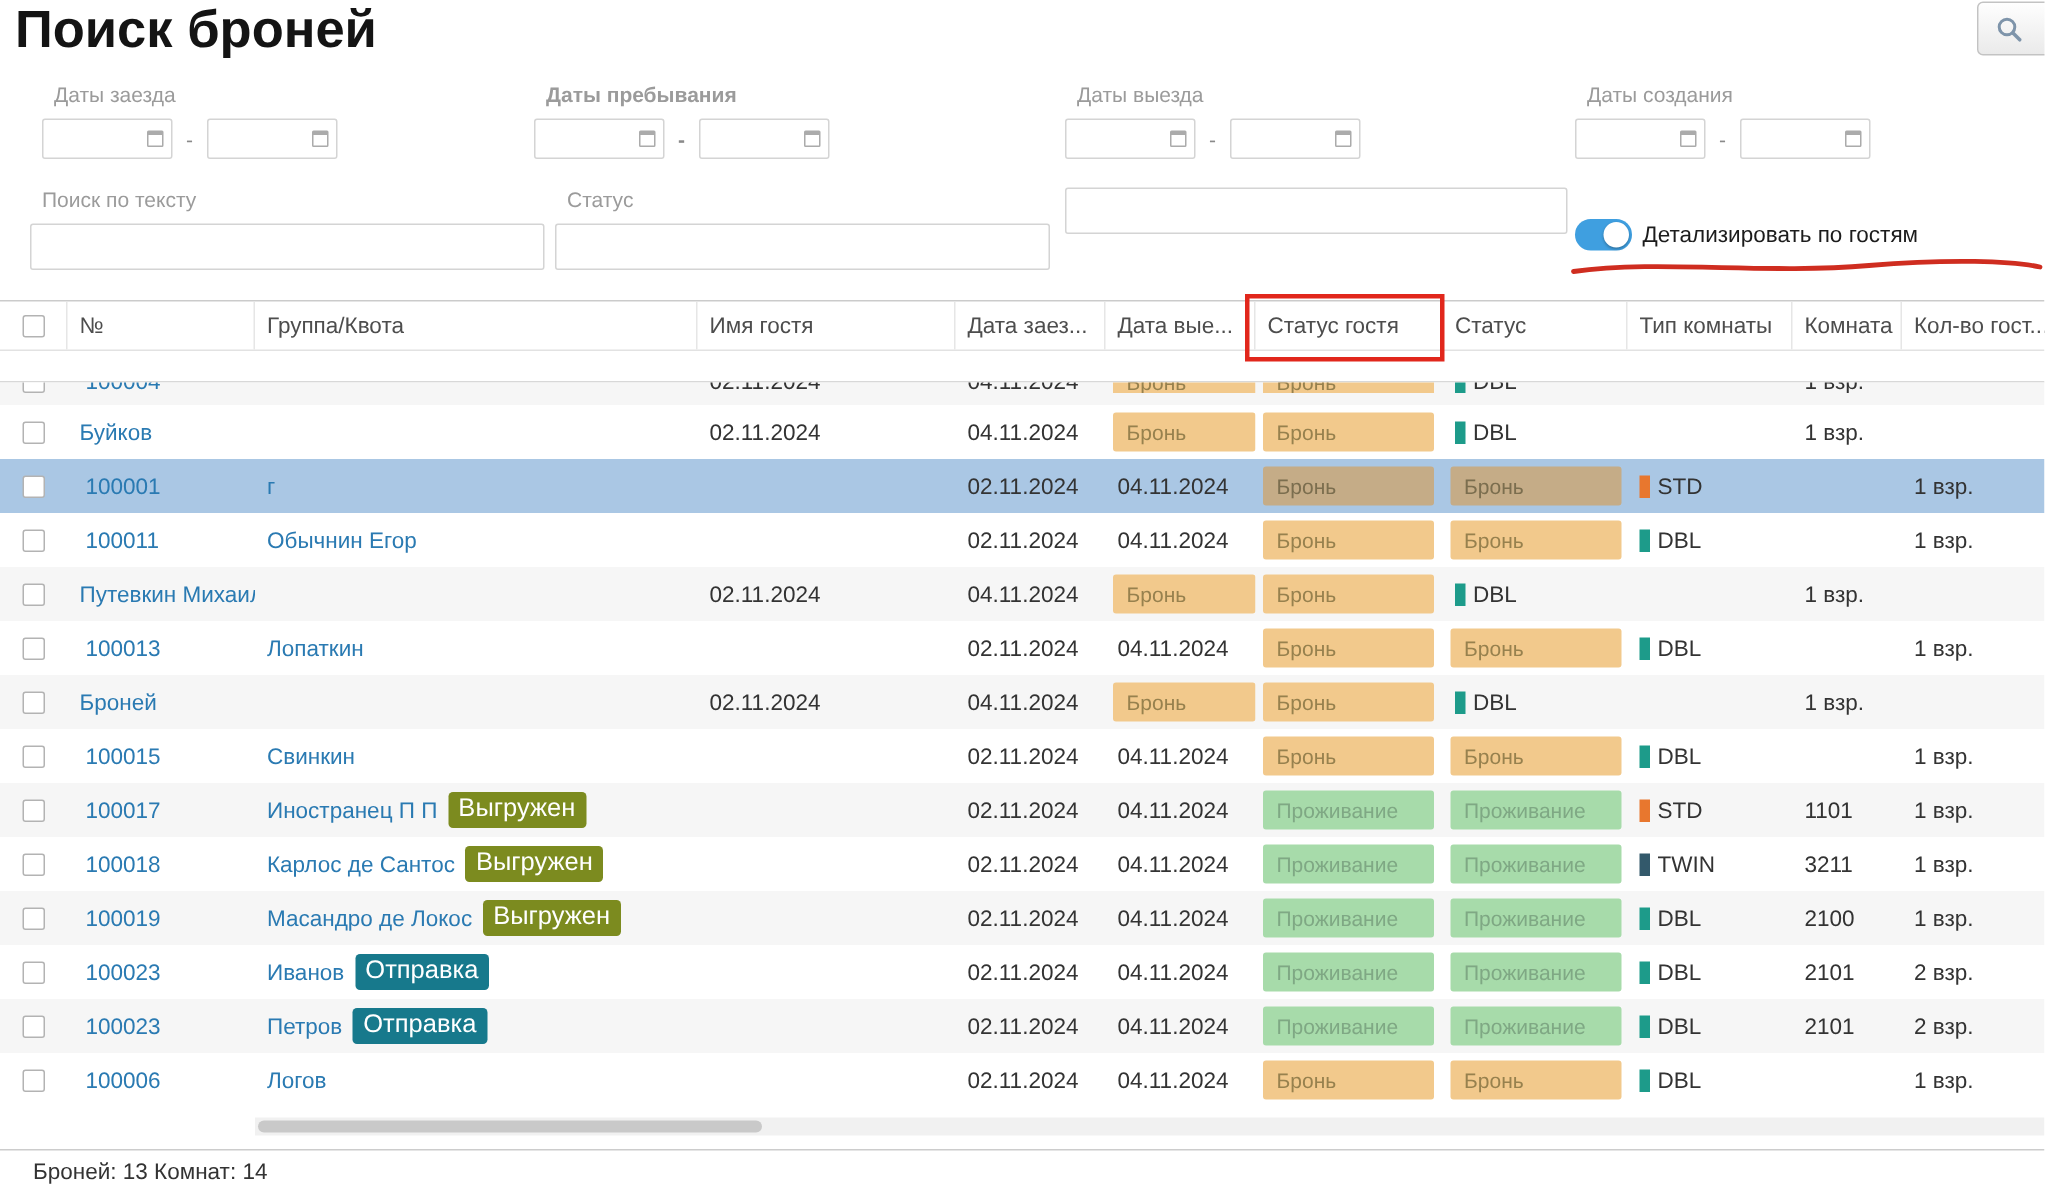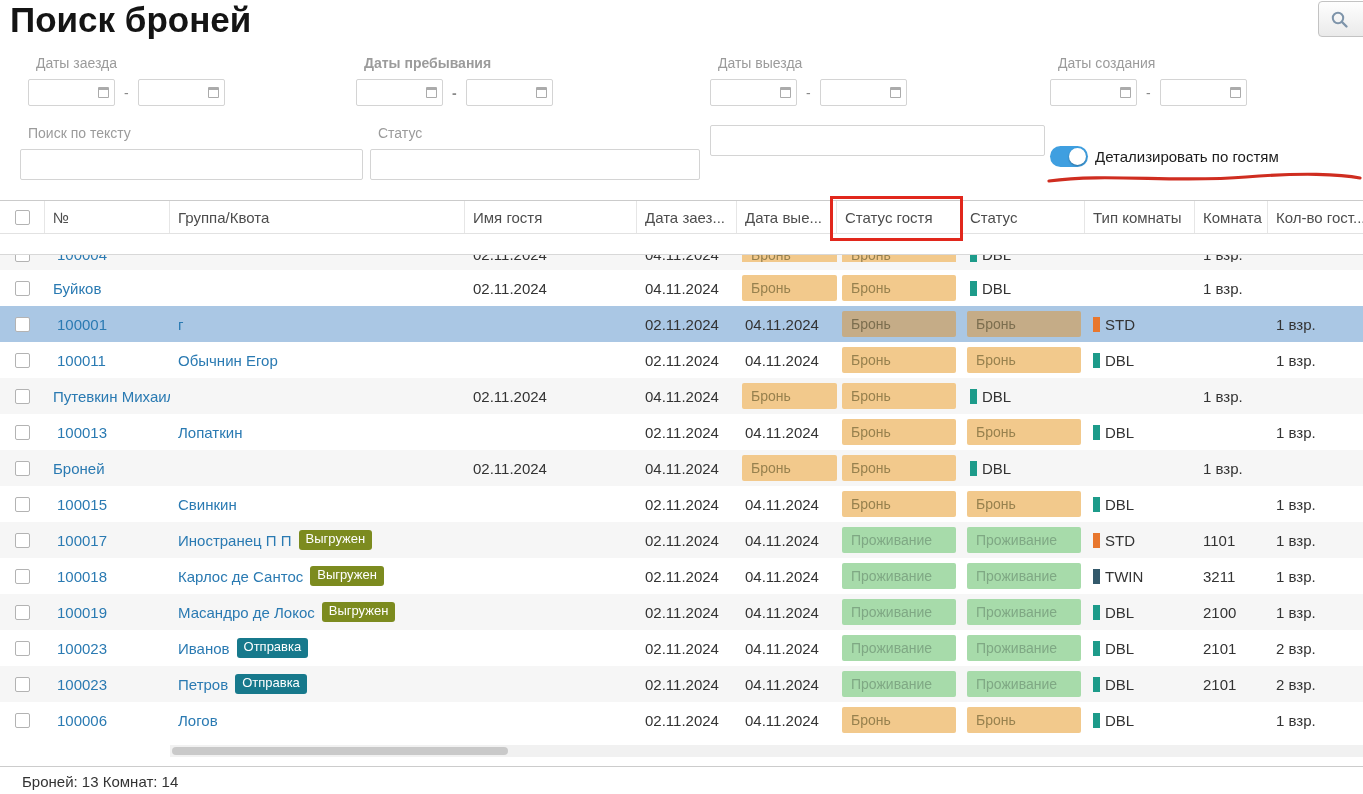--- a/index.html
+++ b/index.html
@@ -65,21 +65,21 @@
   .trow { height:36px; align-items:center; font-size:15px; background:#fff; cursor:pointer; }
   #table-body .trow:nth-child(odd) { background:#f6f6f6; }
   #table-body .trow.selected { background:#aac7e4 !important; }
   .trow.clipped { height:15px; overflow:hidden; }
   .trow.clipped .cell { transform:translateY(-8px); }
   .cell { display:flex; align-items:center; padding-left:8px; white-space:nowrap; overflow:hidden; height:100%; }
   .c-check { justify-content:center; padding-left:0; }
   .checkbox { width:15px; height:15px; border:1px solid #b3b3b3; border-radius:2px; background:#fff; display:inline-block; cursor:pointer; flex:0 0 auto; }
   .c-num { padding-left:12px; }
   .link { color:#2a7ab2; text-decoration:none; cursor:pointer; }
-  .gbadge { margin-left:7px; padding:2px 7px 3px; border-radius:3px; font-size:13px; color:#fff; line-height:1.1; }
+  .gbadge { margin-left:7px; padding:2px 7px 3px; border-radius:3px; font-size:17px; color:#fff; line-height:1.1; }
   .gbadge.exported { background:#7c8b1f; }
   .gbadge.sending  { background:#17798c; }
   .c-chip { padding-left:5px; }
   .chip { width:114px; height:26px; display:flex; align-items:center; padding-left:9px; border-radius:2px; font-size:14px; }
   .chip.booking { background:#f2c98c; color:#97814e; }
   .chip.living  { background:#a7dbaa; color:#7fa884; }
   #table-body .trow.selected .chip { filter:brightness(.85) saturate(.72); }
   .sq { width:7px; height:15px; margin-right:5px; display:inline-block; flex:0 0 auto; }
   .sq.dbl  { background:#1d9b8a; }
   .sq.std  { background:#e8772e; }

